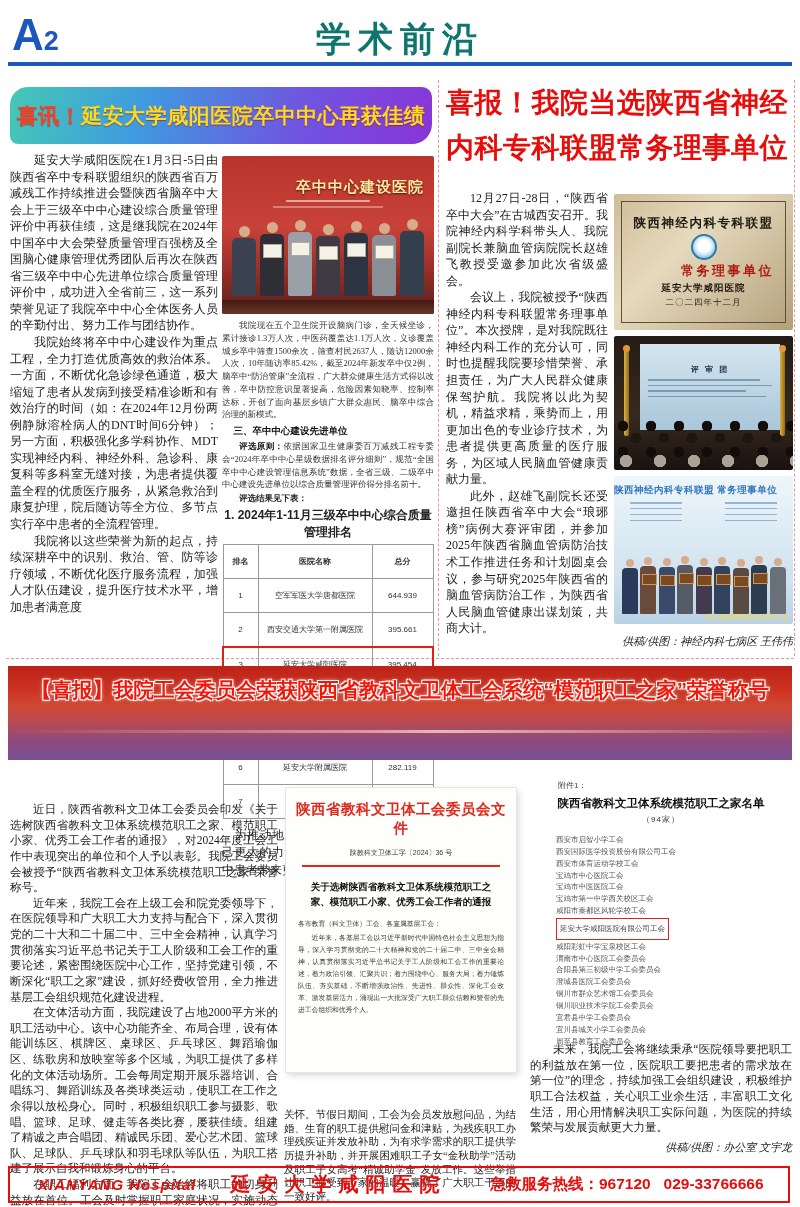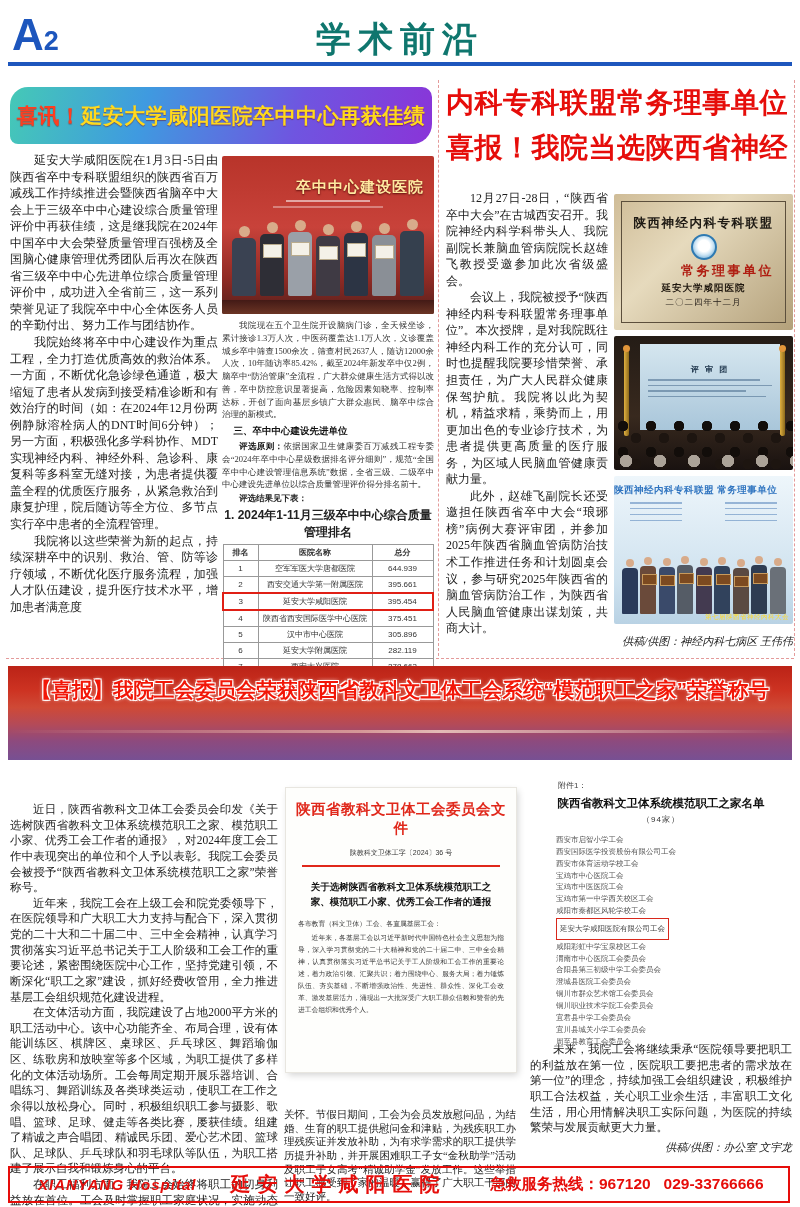--- a/index.html
+++ b/index.html
@@ -46,21 +46,21 @@
   .cert{position:absolute;left:3px;top:10px;width:17px;height:12px;background:#f4f1e8;border:1px solid #b9ab8d;}
   .p1-floor{position:absolute;bottom:0;left:0;width:100%;height:14px;background:linear-gradient(180deg,#431a16,#6b3424);}
 
   .a1-stats{margin-top:5px;font-size:8.5px;line-height:1.5;text-align:justify;color:#333;text-indent:2em;}
   .a1-sub{margin-top:4px;font-size:9.5px;font-weight:bold;color:#111;text-indent:1.2em;}
   .a1-criteria{margin-top:2px;font-size:8.5px;line-height:1.5;text-align:justify;color:#333;text-indent:2em;}
   .a1-criteria b{color:#111;}
   .a1-tintro{margin-top:2px;font-size:8.5px;font-weight:bold;text-indent:2em;}
   .a1-ttitle{margin-top:2px;font-size:12px;font-weight:bold;text-align:center;}
   table.rank{width:100%;border-collapse:collapse;margin-top:3px;font-size:8px;color:#333;}
-  table.rank th,table.rank td{border:1px solid #999;text-align:center;padding:2px 2px;font-weight:normal;}
+  table.rank th,table.rank td{border:1px solid #999;text-align:center;padding:11px 2px;font-weight:normal;}
   table.rank th{font-weight:bold;}
   tr.hl td{border-top:2.5px solid #e01f15;border-bottom:2.5px solid #e01f15;}
   tr.hl td:first-child{border-left:2.5px solid #e01f15;}
   tr.hl td:last-child{border-right:2.5px solid #e01f15;}
   .a1-cont{margin-top:8px;font-size:12px;line-height:1.45;text-align:justify;color:#1c1c1c;}
   .byline{margin-top:6px;font-size:11px;text-align:right;color:#222;font-style:italic;}
 
   
   .a2-title{position:absolute;left:446px;top:80px;width:348px;font-size:28px;font-weight:900;
     color:#e60d0a;line-height:1.62;letter-spacing:.5px;text-align:justify;}
@@ -266,22 +266,22 @@
             <td>278.663</td>
           </tr>
     </tbody>
       </table>
 
     <div class="a1-cont serif">，为推动地区医疗卫生事业发展贡献自己更大的力量，也为咸阳来自周边的卒中患者带来更多的希望与福祉。</div>
     <div class="byline serif">供稿/供图：卒中中心 同艳凤</div>
   </div>
 
   <div class="a2-title">
+    <div>喜报！我院当选陕西省神经</div>
     <div>内科专科联盟常务理事单位</div>
-    <div>喜报！我院当选陕西省神经</div>
   </div>
 
   <div class="a2-text serif">
     <p>12月27日-28日，“陕西省卒中大会”在古城西安召开。我院神经内科学科带头人、我院副院长兼脑血管病院院长赵雄飞教授受邀参加此次省级盛会。</p>
     <p>会议上，我院被授予“陕西神经内科专科联盟常务理事单位”。本次授牌，是对我院既往神经内科工作的充分认可，同时也提醒我院要珍惜荣誉、承担责任，为广大人民群众健康保驾护航。我院将以此为契机，精益求精，乘势而上，用更加出色的专业诊疗技术，为患者提供更高质量的医疗服务，为区域人民脑血管健康贡献力量。</p>
     <p>此外，赵雄飞副院长还受邀担任陕西省卒中大会“琅琊榜”病例大赛评审团，并参加2025年陕西省脑血管病防治技术工作推进任务和计划圆桌会议，参与研究2025年陕西省的脑血管病防治工作，为陕西省人民脑血管健康出谋划策，共商大计。</p>
   </div>
 
   <div class="a2-imgs">
     <div class="photo plaque">

